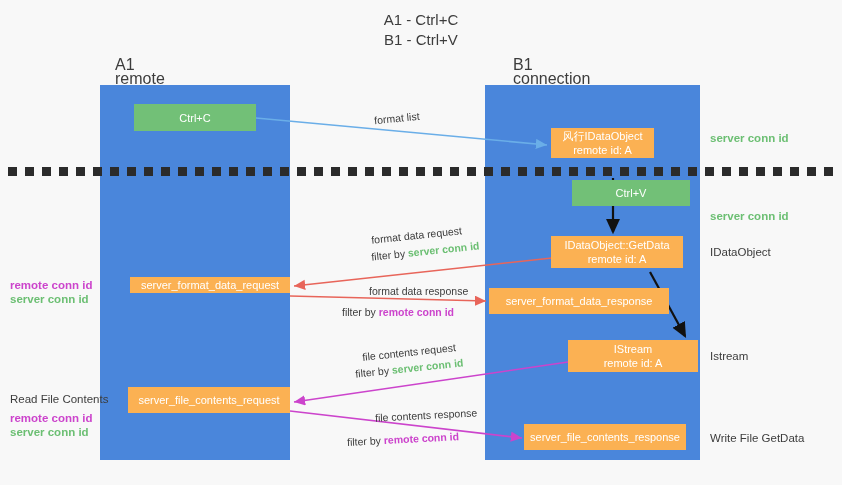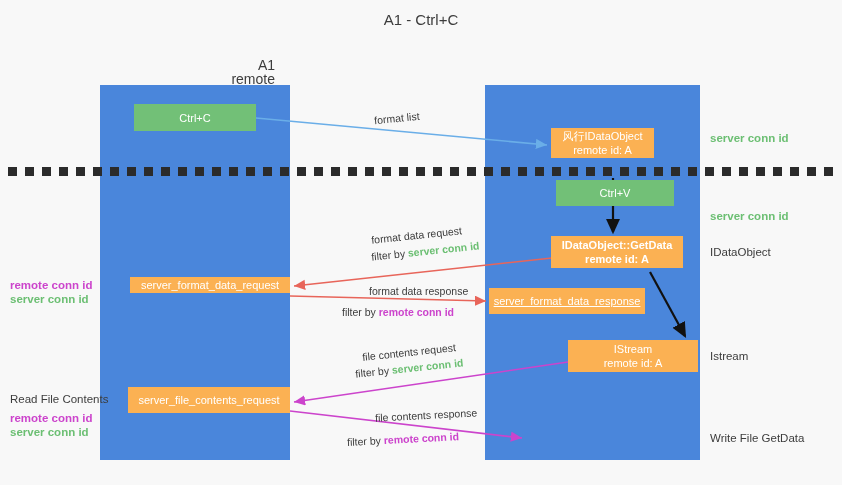--- a/index.html
+++ b/index.html
@@ -12,22 +12,22 @@
   .stage{position:absolute;left:0;top:0;width:842px;height:485px;}
 
   
   .title{
     position:absolute;left:0;top:10px;width:842px;
     text-align:center;color:#3c3c3c;font-size:15px;line-height:20px;
   }
 
   
   .lane-head{
-    position:absolute;text-align:right;color:#3c3c3c;
-    font-size:14px;line-height:14px;width:160px;
+    position:absolute;text-align:left;color:#3c3c3c;
+    font-size:16px;line-height:14px;width:160px;
   }
   .lane-head .l1{display:block;}
   .lane-head .l2{display:block;}
 
   
   .lane{position:absolute;background:#4a86db;}
   #lane-a{left:100px;top:85px;width:190px;height:375px;}
   #lane-b{left:485px;top:85px;width:215px;height:375px;}
 
   
@@ -62,28 +62,33 @@
 
   svg.wires{position:absolute;left:0;top:0;width:842px;height:485px;overflow:visible;}
 </style>
 </head>
 <body>
 
 <div class="stage">
 
   <div class="title">
     <div>A1 - Ctrl+C</div>
+    <div>B1 - Ctrl+V</div>
   </div>
 
   <div class="lane" id="lane-a"></div>
   <div class="lane" id="lane-b"></div>
 
   <div class="lane-head" style="left:115px;top:58px;">
     <span class="l1">A1</span>
     <span class="l2">remote</span>
+  </div>
+  <div class="lane-head" style="left:513px;top:58px;">
+    <span class="l1">B1</span>
+    <span class="l2">connection</span>
   </div>
 
   <svg class="wires">
     <defs>
       <marker id="ah-blue" markerWidth="9" markerHeight="9" refX="7" refY="3.2" orient="auto">
         <path d="M0,0 L7,3.2 L0,6.4 z" fill="#6aaee8"></path>
       </marker>
       <marker id="ah-red" markerWidth="9" markerHeight="9" refX="7" refY="3.2" orient="auto">
         <path d="M0,0 L7,3.2 L0,6.4 z" fill="#e8655a"></path>
       </marker>
@@ -114,46 +119,49 @@
 
   <div class="node green" style="left:134px;top:104px;width:122px;height:27px;">
     <span class="ln">Ctrl+C</span>
   </div>
 
   <div class="node orange" style="left:551px;top:128px;width:103px;height:30px;">
     <span class="ln">风行IDataObject</span>
     <span class="ln">remote id: A</span>
   </div>
 
-  <div class="node green" style="left:556px;top:180px;width:118px;height:26px;">
+  <div class="node green" style="left:572px;top:180px;width:118px;height:26px;">
     <span class="ln">Ctrl+V</span>
   </div>
 
-  <div class="node orange" style="left:551px;top:236px;width:132px;height:32px;font-weight:bold;">
+  <div class="node orange" style="left:551px;top:236px;width:132px;height:32px;">
     <span class="ln">IDataObject::GetData</span>
     <span class="ln">remote id: A</span>
   </div>
 
   <div class="node orange" style="left:568px;top:340px;width:130px;height:32px;">
     <span class="ln">IStream</span>
     <span class="ln">remote id: A</span>
   </div>
 
   <div class="node orange" style="left:130px;top:277px;width:160px;height:16px;">
     <span class="ln">server_format_data_request</span>
   </div>
 
-  <div class="node orange" style="left:489px;top:288px;width:156px;height:26px;text-decoration:underline;">
+  <div class="node orange" style="left:489px;top:288px;width:180px;height:26px;">
     <span class="ln">server_format_data_response</span>
   </div>
 
   <div class="node orange" style="left:128px;top:387px;width:162px;height:26px;">
     <span class="ln">server_file_contents_request</span>
   </div>
 
+  <div class="node orange" style="left:524px;top:424px;width:162px;height:26px;">
+    <span class="ln">server_file_contents_response</span>
+  </div>
 
   <div class="ann green" style="left:710px;top:131px;">server conn id</div>
 
   <div class="ann green" style="left:710px;top:209px;">server conn id</div>
 
   <div class="ann dark" style="left:710px;top:245px;">IDataObject</div>
 
   <div class="ann dark" style="left:710px;top:349px;">Istream</div>
 
   <div class="ann dark" style="left:710px;top:431px;">Write File GetData</div>

